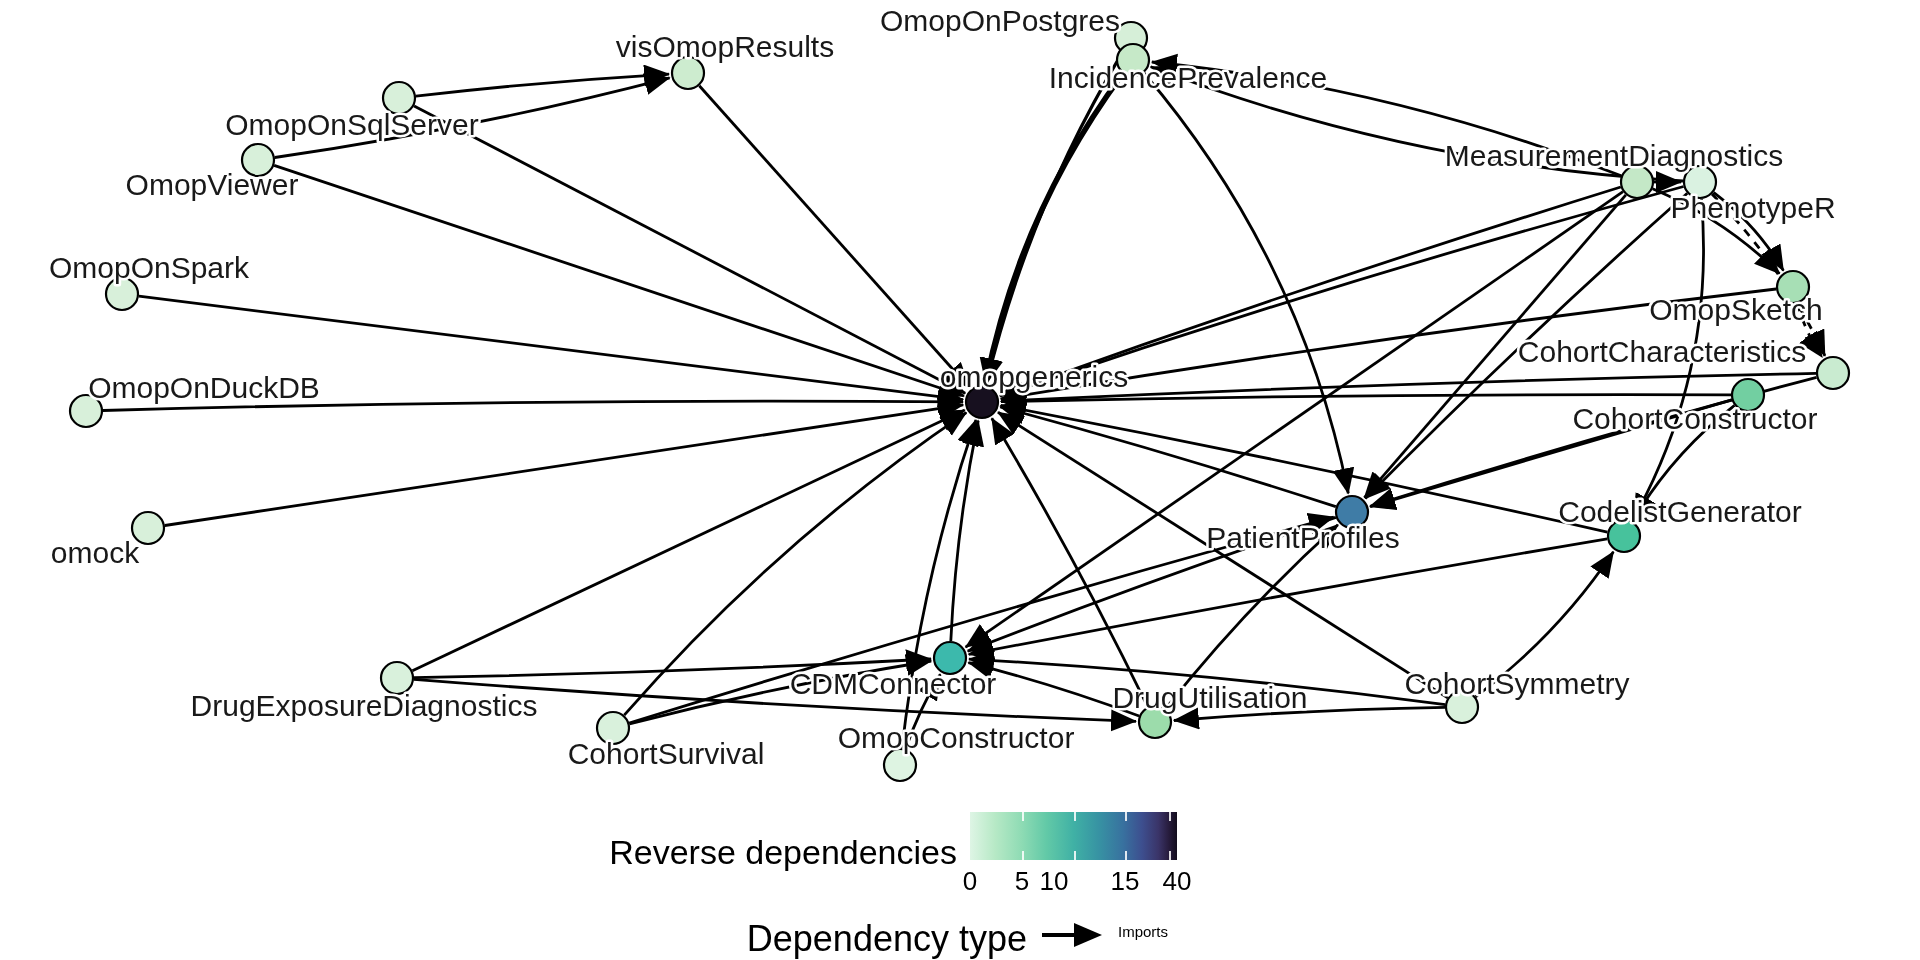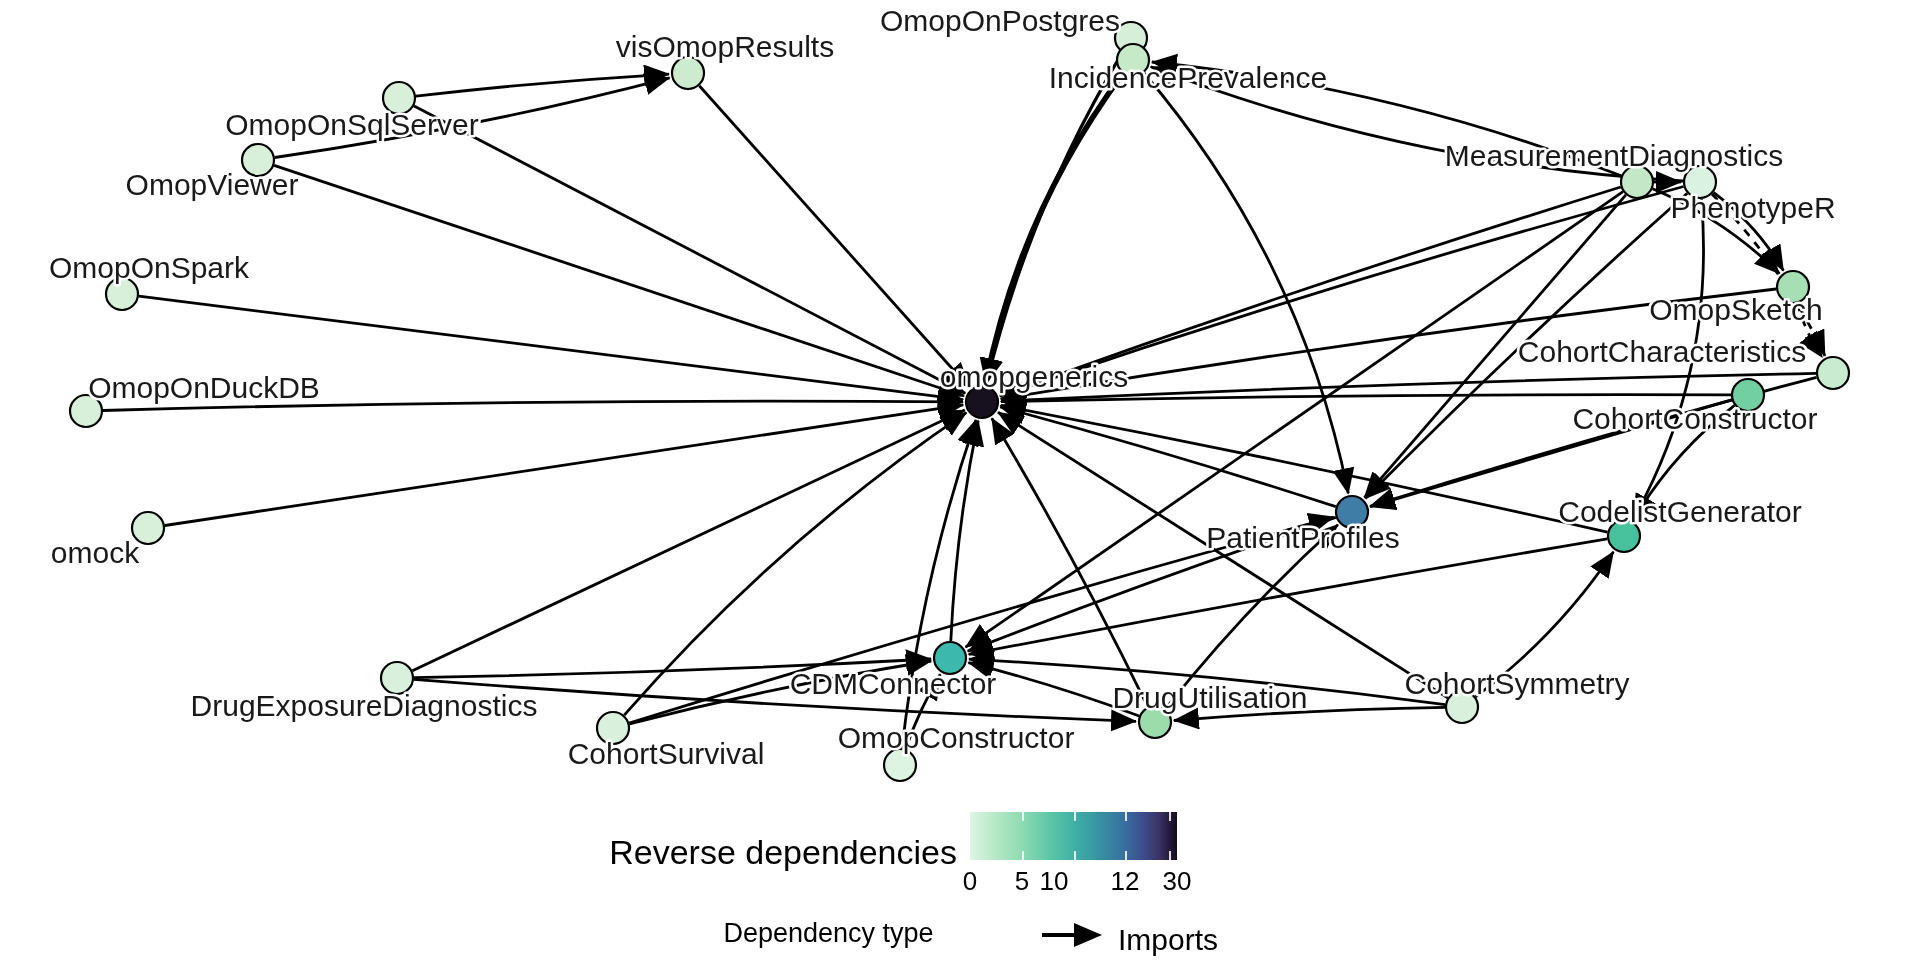--- a/index.html
+++ b/index.html
@@ -7,22 +7,22 @@
           font-family:"Liberation Sans",sans-serif;}
   #graph-svg{position:absolute;left:0;top:0;}
   .lg-text{position:absolute;color:#000;}
   #legend-title{left:520px;top:833px;width:437px;text-align:right;font-size:34px;}
   #colorbar{position:absolute;left:970px;top:812px;width:207px;height:48px;
     background:linear-gradient(90deg,#def5e5 0%,#b7e9c6 12%,#8edbb4 25%,#62c9a7 37%,
       #40b1a5 50%,#3793a3 62%,#38719f 74%,#3d4f8f 83%,#3a3468 91%,#271c3d 96%,#120c1c 100%);}
   .cbar-tick{position:absolute;width:2px;height:9px;background:rgba(255,255,255,.85);}
   .cbar-tick.bot{bottom:0;}
   .tick-label{position:absolute;top:866px;width:60px;text-align:center;font-size:26px;color:#000;}
-  #deptype-label{left:630px;top:918px;width:397px;text-align:center;font-size:27px;}
-  #imports-label{left:1118px;top:923px;font-size:30px;}
+  #deptype-label{left:630px;top:918px;width:397px;text-align:right;font-size:36px;}
+  #imports-label{left:1118px;top:923px;font-size:15px;}
   #deptype-arrow{position:absolute;left:1040px;top:921px;}
 </style>
 </head>
 <body>
 
 <div id="canvas">
 
   <svg id="graph-svg" width="1920" height="960" viewBox="0 0 1920 960">
     <defs>
       <marker id="arrow" markerUnits="userSpaceOnUse" markerWidth="27" markerHeight="23" refX="25" refY="11" orient="auto">
@@ -140,22 +140,22 @@
     <div class="cbar-tick" style="left:199px;top:0;"></div>
     <div class="cbar-tick bot" style="left:52px;"></div>
     <div class="cbar-tick bot" style="left:104px;"></div>
     <div class="cbar-tick bot" style="left:155px;"></div>
     <div class="cbar-tick bot" style="left:199px;"></div>
   </div>
 
   <div class="tick-label" style="left:940px;">0</div>
   <div class="tick-label" style="left:992px;">5</div>
   <div class="tick-label" style="left:1024px;">10</div>
-  <div class="tick-label" style="left:1095px;">12</div>
-  <div class="tick-label" style="left:1147px;">30</div>
+  <div class="tick-label" style="left:1095px;">15</div>
+  <div class="tick-label" style="left:1147px;">40</div>
 
   <div class="lg-text" id="deptype-label">Dependency type</div>
 
   <svg id="deptype-arrow" width="64" height="28">
     <line x1="2" y1="14" x2="38" y2="14" stroke="#000" stroke-width="4"></line>
     <path d="M34,2 L62,14 L34,26 Z" fill="#000"></path>
   </svg>
 
   <div class="lg-text" id="imports-label">Imports</div>
 </div>

